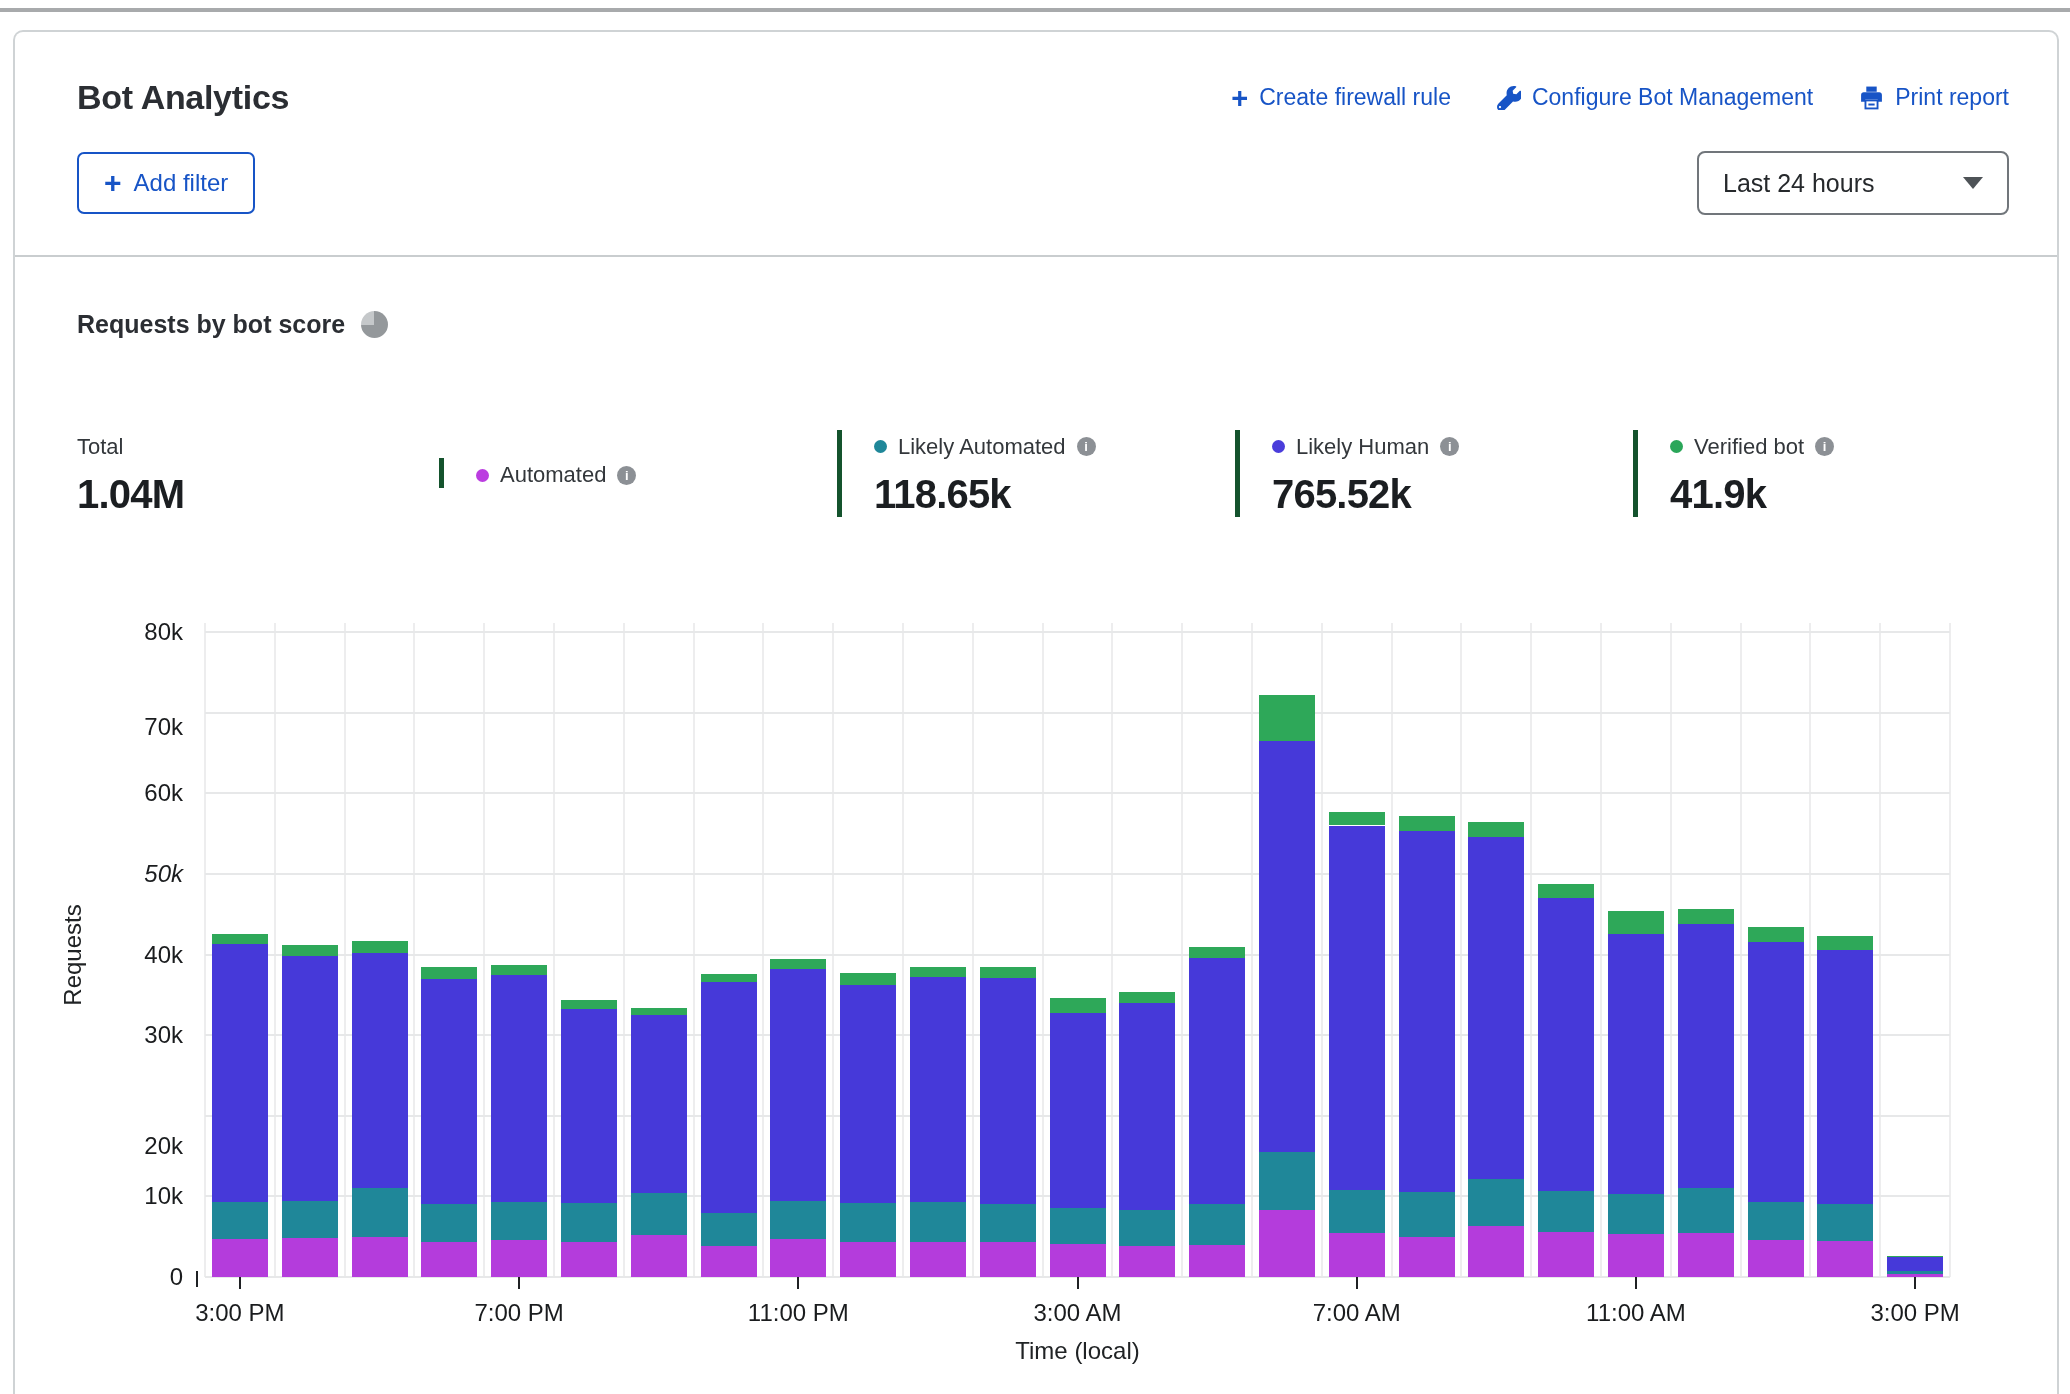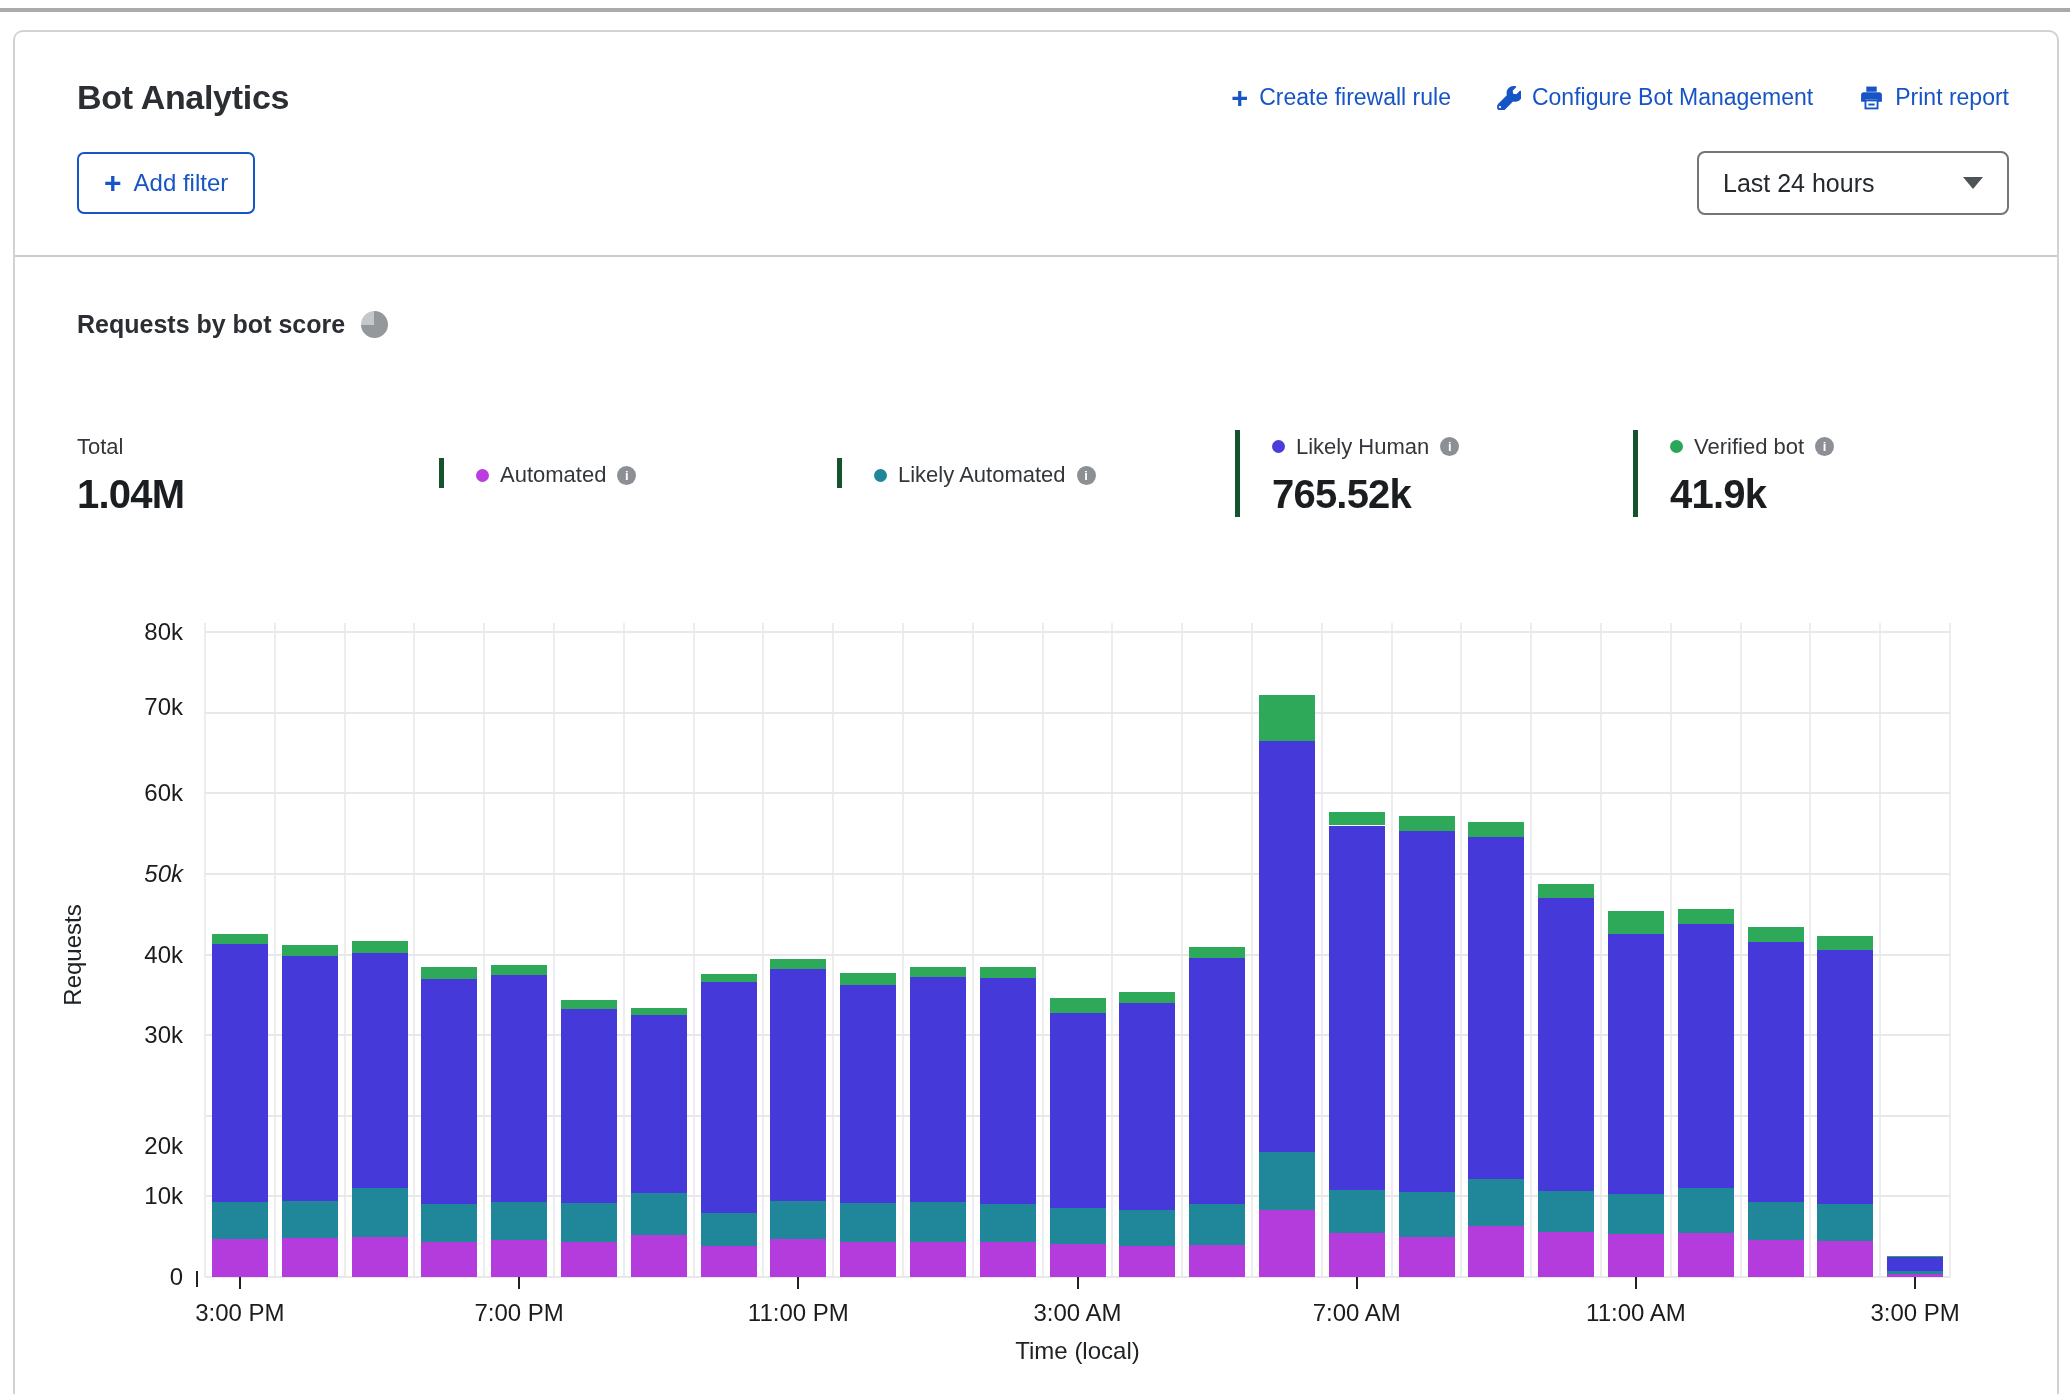--- a/index.html
+++ b/index.html
@@ -145,20 +145,21 @@
           <span>Automated</span>
           <span class="info-icon">i</span>
         </div>
       </div>
       <div class="stat">
         <div class="stat-label-row">
           <span class="dot" style="background: rgb(31, 135, 153);"></span>
           <span>Likely Automated</span>
           <span class="info-icon">i</span>
         </div>
+        <div class="stat-value">118.65k</div>
       </div>
       <div class="stat">
         <div class="stat-label-row">
           <span class="dot" style="background: rgb(74, 61, 219);"></span>
           <span>Likely Human</span>
           <span class="info-icon">i</span>
         </div>
         <div class="stat-value">765.52k</div>
       </div>
       <div class="stat">
@@ -206,21 +207,21 @@
         <div class="ylab" style="left: 98px; top: 496.75px; margin-top: 30px;">20k</div>
         <div class="hgrid" style="left: 190px; width: 1745px; top: 429.125px;"></div>
         <div class="ylab" style="left: 98px; top: 416.125px;">30k</div>
         <div class="hgrid" style="left: 190px; width: 1745px; top: 348.5px;"></div>
         <div class="ylab" style="left: 98px; top: 335.5px;">40k</div>
         <div class="hgrid" style="left: 190px; width: 1745px; top: 267.875px;"></div>
         <div class="ylab" style="left: 98px; top: 254.875px; font-style: italic;">50k</div>
         <div class="hgrid" style="left: 190px; width: 1745px; top: 187.25px;"></div>
         <div class="ylab" style="left: 98px; top: 174.25px;">60k</div>
         <div class="hgrid" style="left: 190px; width: 1745px; top: 106.625px;"></div>
-        <div class="ylab" style="left: 98px; top: 88px;">70k</div>
+        <div class="ylab" style="left: 98px; top: 108px;">70k</div>
         <div class="hgrid" style="left: 190px; width: 1745px; top: 26px;"></div>
         <div class="ylab" style="left: 98px; top: 13px;">80k</div>
         <div class="tick" style="left: 181px; top: 666px; width: 2px; height: 16px;"></div>
         <div class="seg" style="left: 196.9px; top: 634.106px; width: 56px; height: 37.8937px; background: rgb(180, 60, 220);"></div>
         <div class="seg" style="left: 266.7px; top: 633.3px; width: 56px; height: 38.7px; background: rgb(180, 60, 220);"></div>
         <div class="seg" style="left: 336.5px; top: 631.688px; width: 56px; height: 40.3125px; background: rgb(180, 60, 220);"></div>
         <div class="seg" style="left: 406.3px; top: 636.525px; width: 56px; height: 35.475px; background: rgb(180, 60, 220);"></div>
         <div class="seg" style="left: 476.1px; top: 634.913px; width: 56px; height: 37.0875px; background: rgb(180, 60, 220);"></div>
         <div class="seg" style="left: 545.9px; top: 636.525px; width: 56px; height: 35.475px; background: rgb(180, 60, 220);"></div>
         <div class="seg" style="left: 615.7px; top: 630.075px; width: 56px; height: 41.925px; background: rgb(180, 60, 220);"></div>

